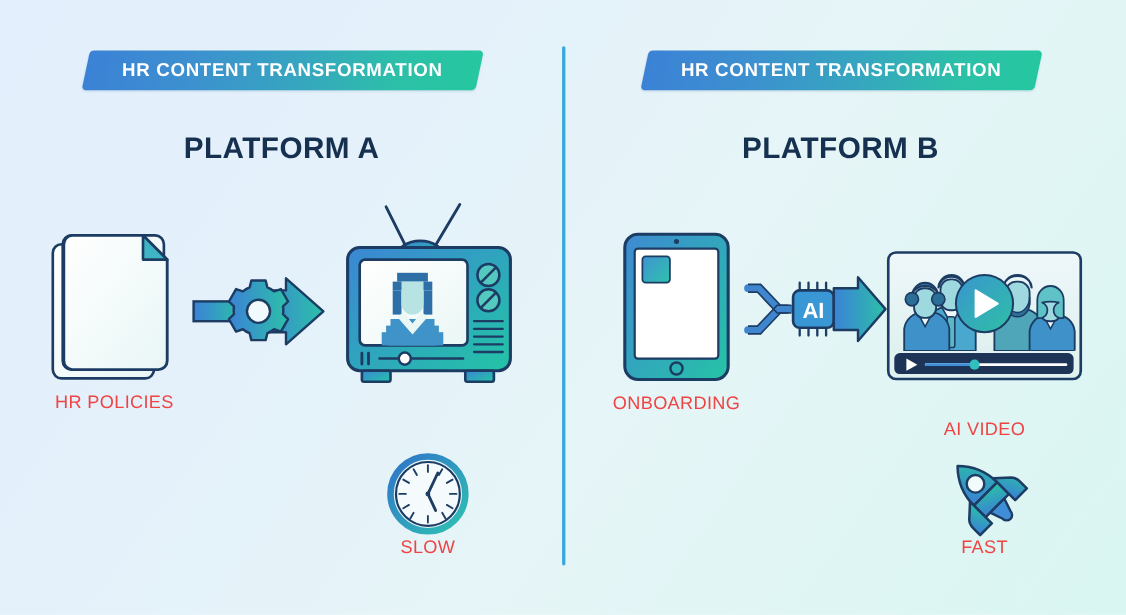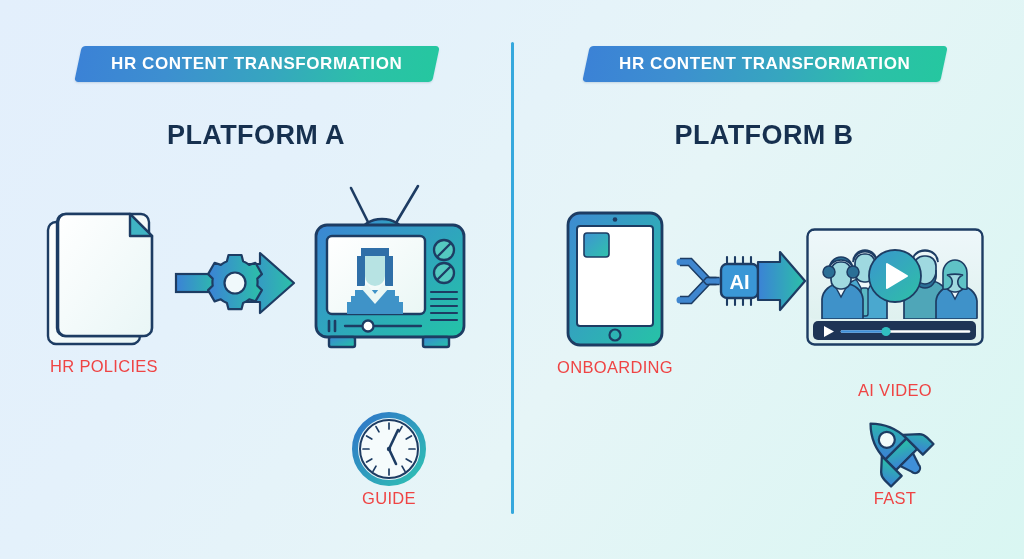--- a/index.html
+++ b/index.html
@@ -204,21 +204,21 @@
         <line x1="14.6" y1="24" x2="19.8" y2="27"></line>
           <line x1="54.2" y1="47" x2="59.4" y2="50"></line>
       </g>
       <g stroke="#1d3c63" stroke-width="2.6" stroke-linecap="round">
         <line x1="37" y1="37" x2="46" y2="18"></line>
         <line x1="37" y1="37" x2="44" y2="52"></line>
       </g>
       <circle cx="37" cy="37" r="2.2" fill="#1d3c63"></circle>
     </svg>
   </div>
-  <div class="caption" style="left:314px;top:488px;width:150px;">GUIDE</div>
+  <div class="caption" style="left:314px;top:488px;width:150px;">SLOW</div>
 
   <div class="ico" style="left:566px;top:211px;">
     <svg width="98" height="136" viewBox="0 0 98 136">
       <defs>
         <linearGradient id="tabBody" x1="0" y1="0" x2="1" y2="1">
           <stop offset="0" stop-color="#3e8ad2"></stop>
             <stop offset="1" stop-color="#26c3a6"></stop>
         </linearGradient>
         <linearGradient id="tabLine" x1="0" y1="0" x2="1" y2="0">
           <stop offset="0" stop-color="#2f74c9"></stop>

